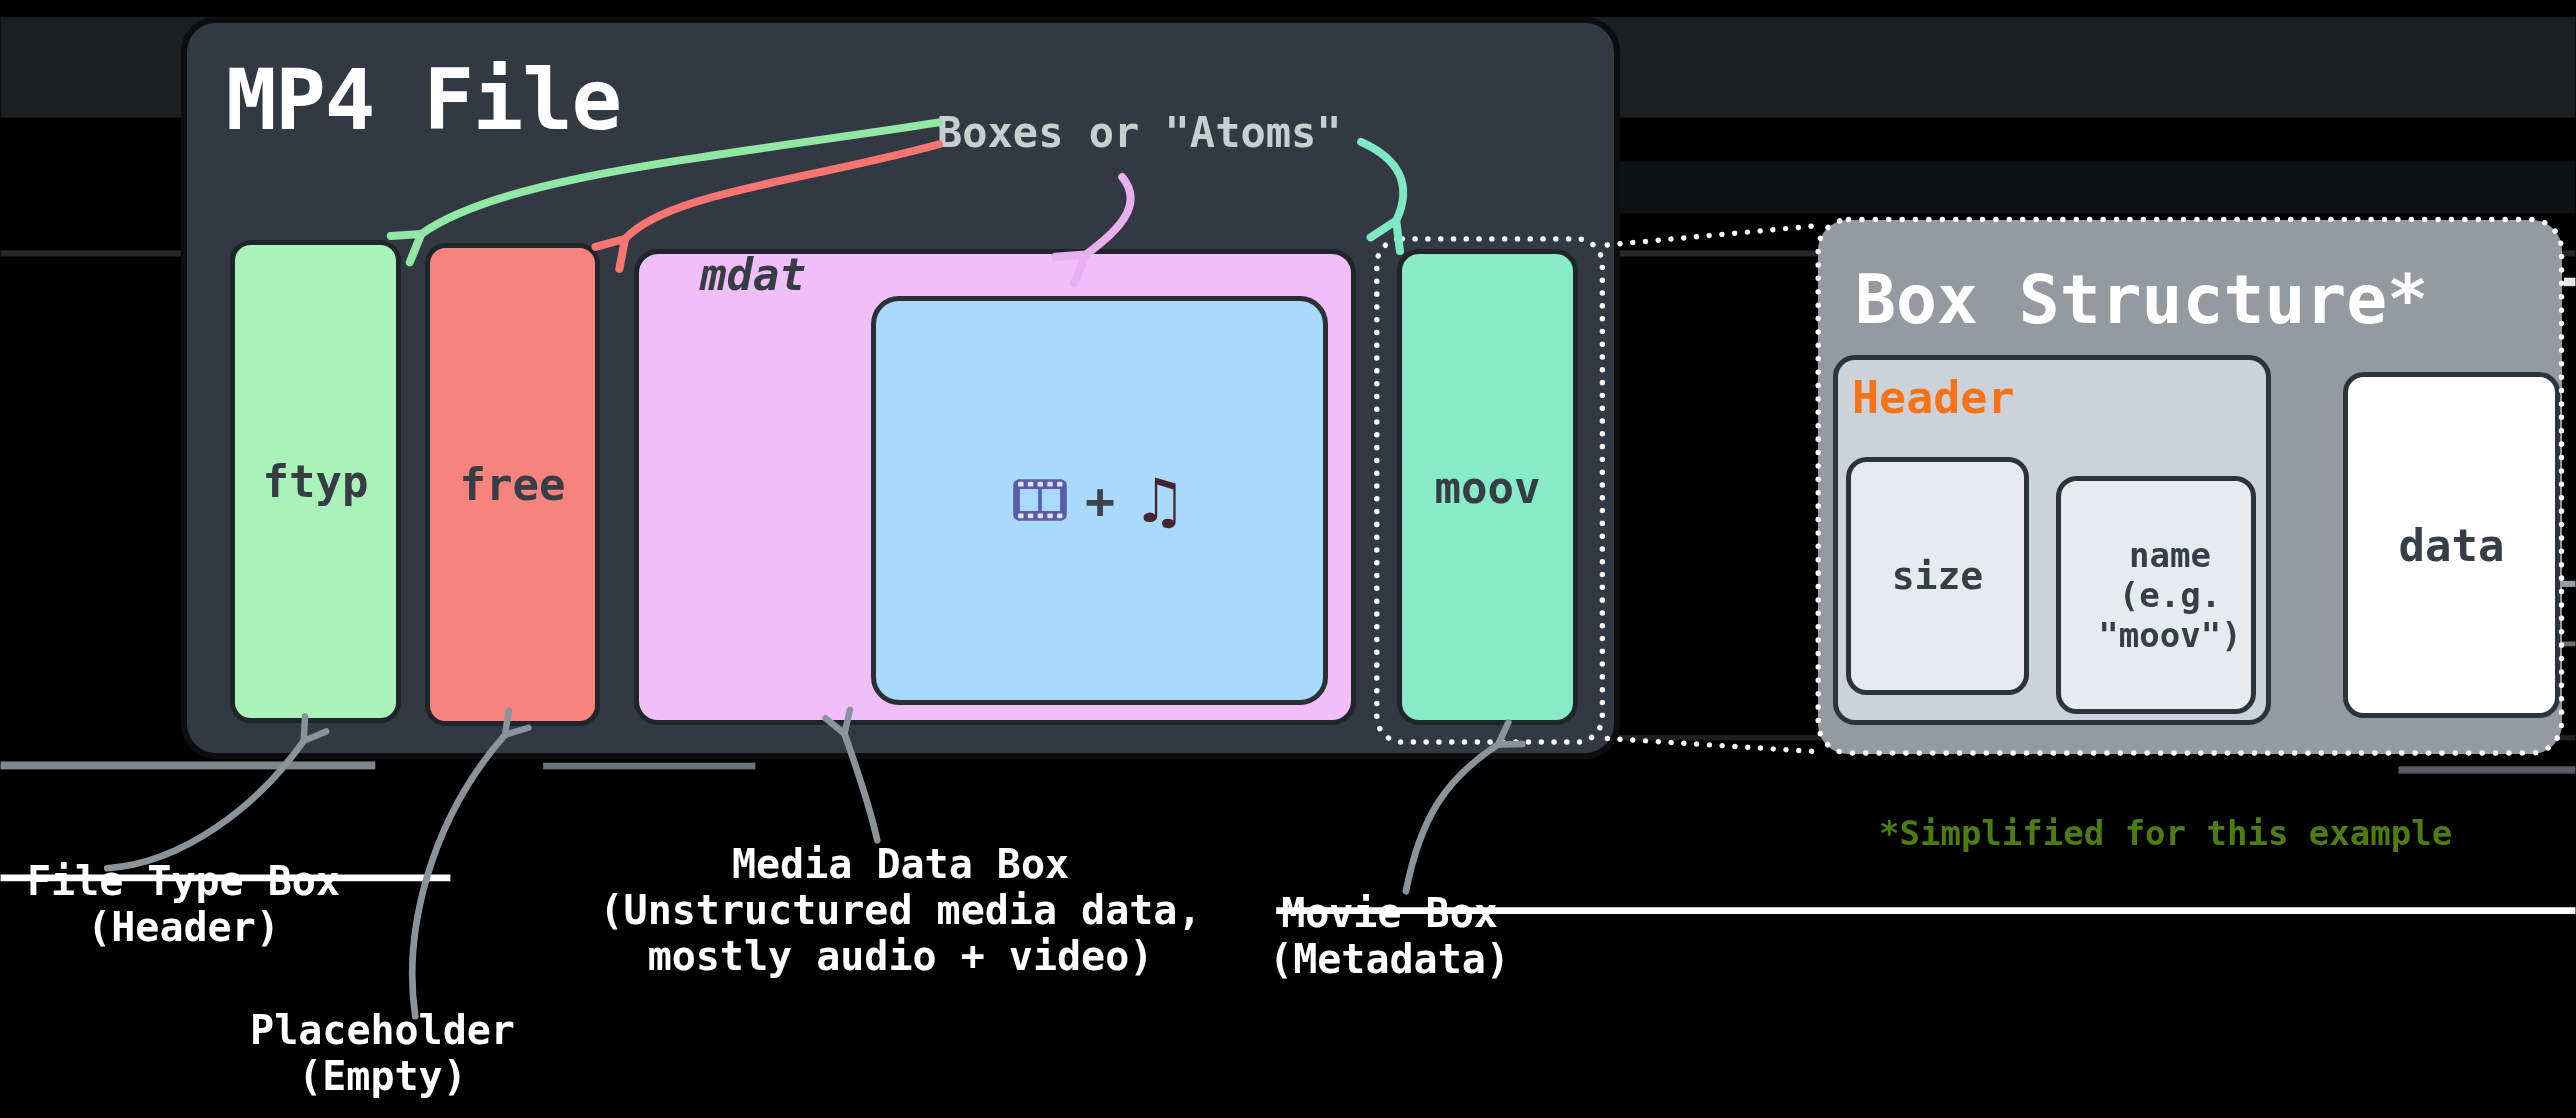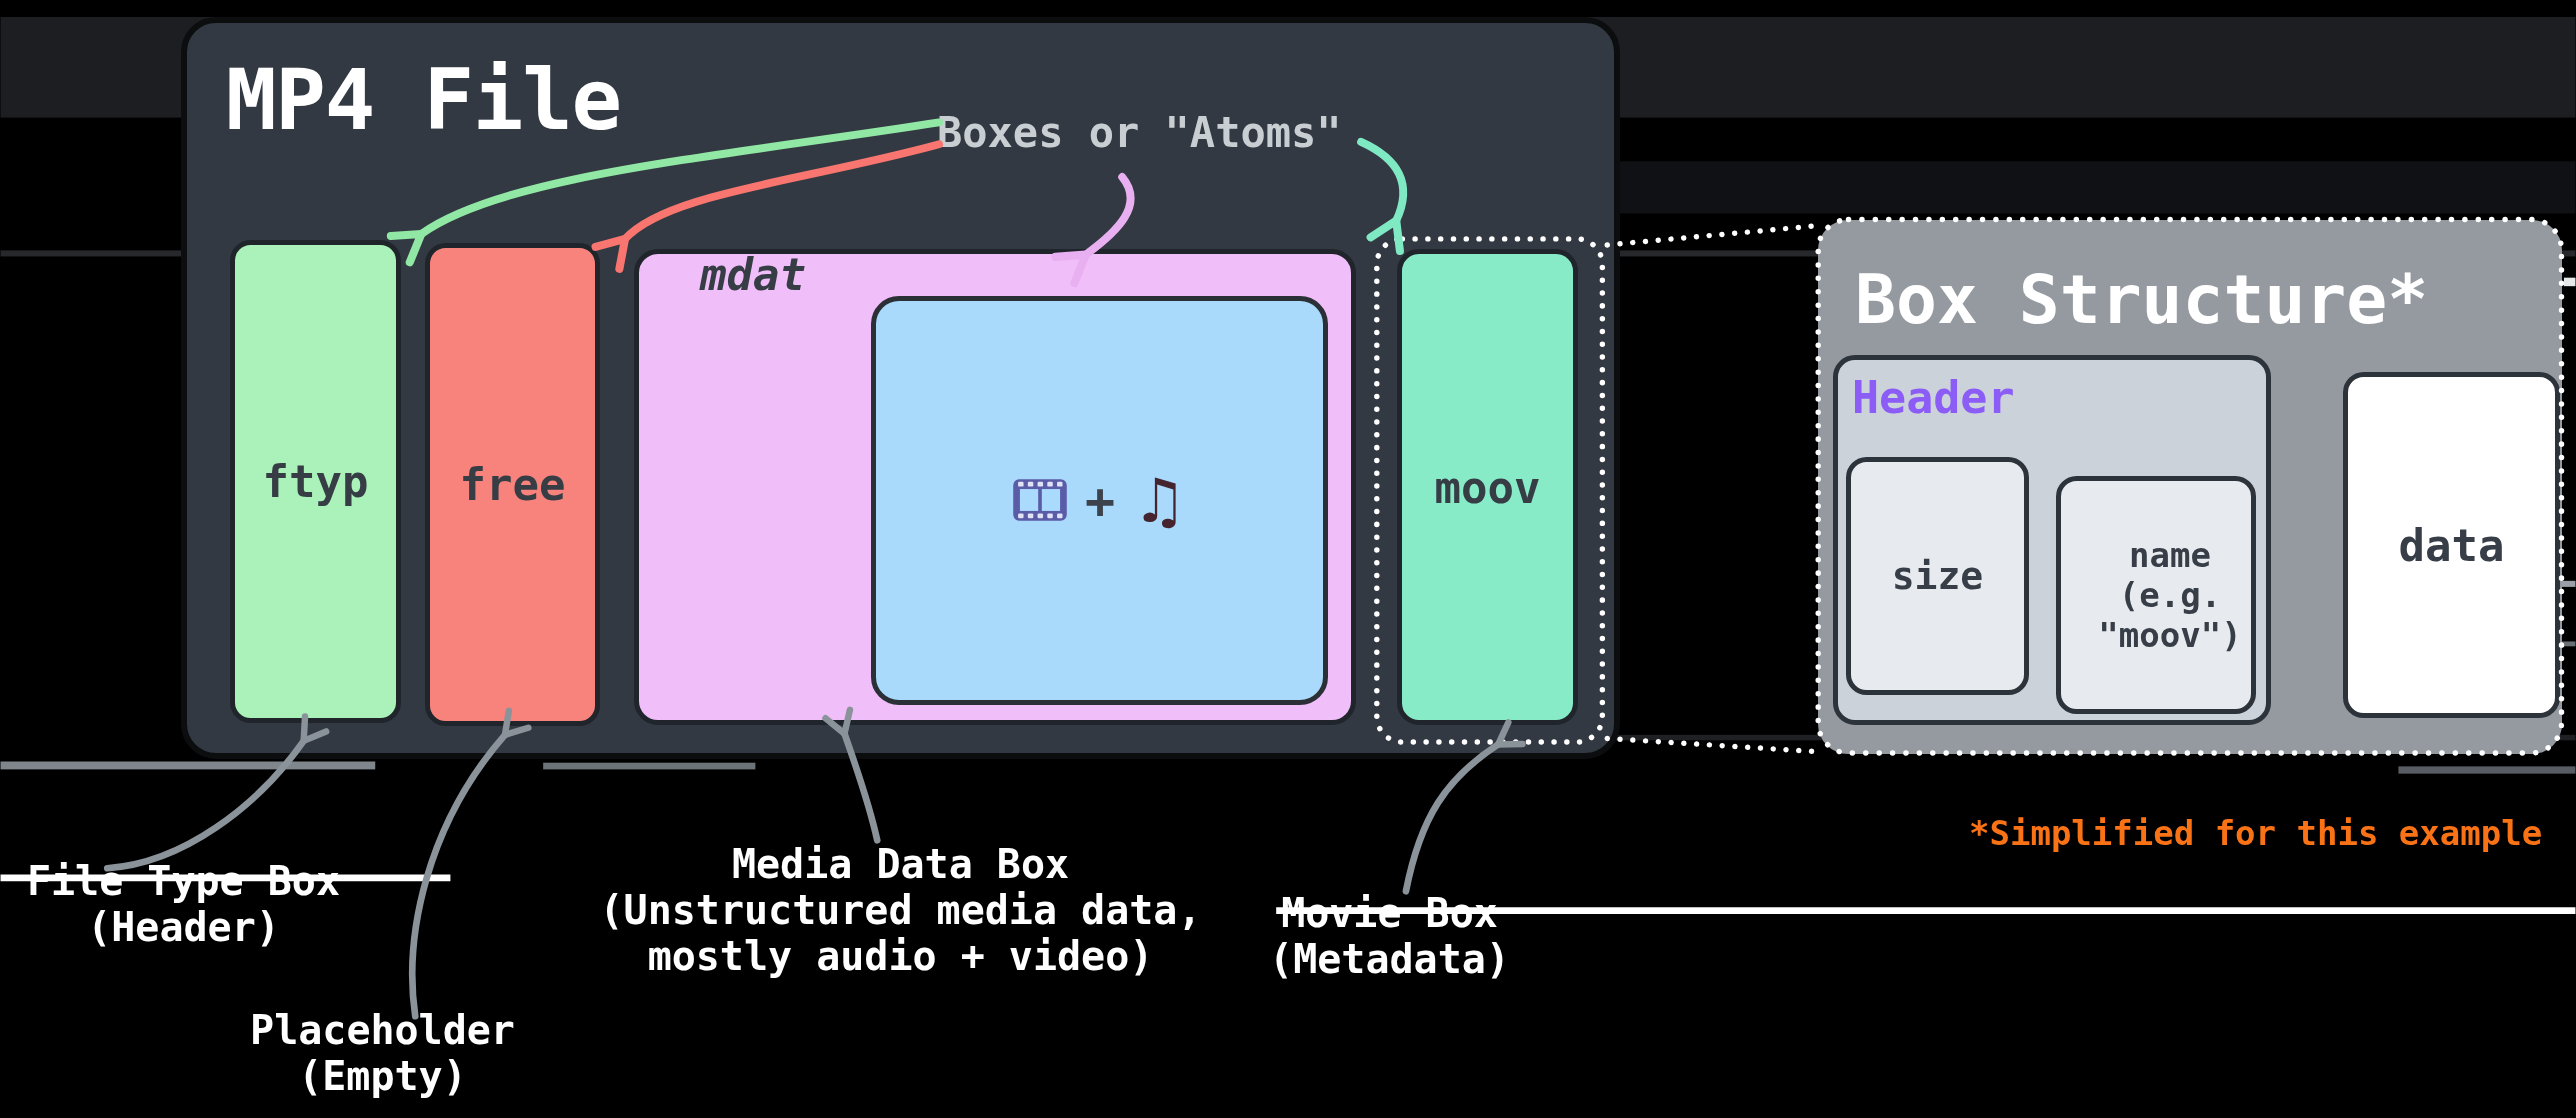--- a/index.html
+++ b/index.html
@@ -39,31 +39,31 @@
     color:#c9ced3; z-index:2; white-space:nowrap; }
 
   
   .bs-panel { position:absolute; left:1818px; top:220px; width:744px; height:534px;
     background:#959aa1; border-radius:30px; z-index:1; }
   .bs-title { position:absolute; left:1855px; top:260px; font-size:68px; font-weight:bold;
     color:#ffffff; z-index:2; white-space:nowrap; }
   .bs-header-box { position:absolute; left:1833px; top:355px; width:438px; height:370px;
     background:#ccd2da; border:5.5px solid #2d333b; border-radius:22px; z-index:2; }
   .bs-header-label { position:absolute; left:1852px; top:371px; font-size:45px; font-weight:600;
-    color:#8b5cf6; z-index:3; }
+    color:#f97316; z-index:3; }
   .bs-inner { position:absolute; background:#e7ebef; border:5.5px solid #2d333b; border-radius:20.6px;
     display:flex; align-items:center; justify-content:center; z-index:3; text-align:center; }
   .bs-size { left:1846px; top:457px; width:183px; height:238px; }
   .bs-size .lbl { font-size:38px; font-weight:600; color:#373e47; }
   .bs-name { left:2056px; top:476px; width:200px; height:238px;padding-left:28px; }
   .bs-name .lbl { font-size:34px; font-weight:600; color:#373e47; line-height:40px; }
   .bs-data { left:2312px; top:372px; width:217px; height:346px; background:#ffffff;margin-left:31px; }
   .bs-data .lbl { font-size:44px; font-weight:600; color:#373e47; }
-  .bs-footnote { position:absolute; left:1969px; top:813px; width:570px; font-size:34px;
-    font-weight:bold; color:#f97316; text-align:right; z-index:2; white-space:nowrap; }
+  .bs-footnote { position:absolute; left:1879px; top:813px; width:570px; font-size:34px;
+    font-weight:bold; color:#4d7c0f; text-align:right; z-index:2; white-space:nowrap; }
 
   
   .callout { position:absolute; color:#ffffff; font-weight:bold; font-size:40px; line-height:46px;
     text-align:center; z-index:3; white-space:nowrap; }
   .co-filetype { left:-29px; top:858px; width:425px; }
   .co-placeholder { left:170px; top:1007px; width:425px; }
   .co-mediadata { left:567px; top:841px; width:667px; }
   .co-movie { left:1177px; top:890px; width:425px; }
   .co-line { display:block; }
 </style>

